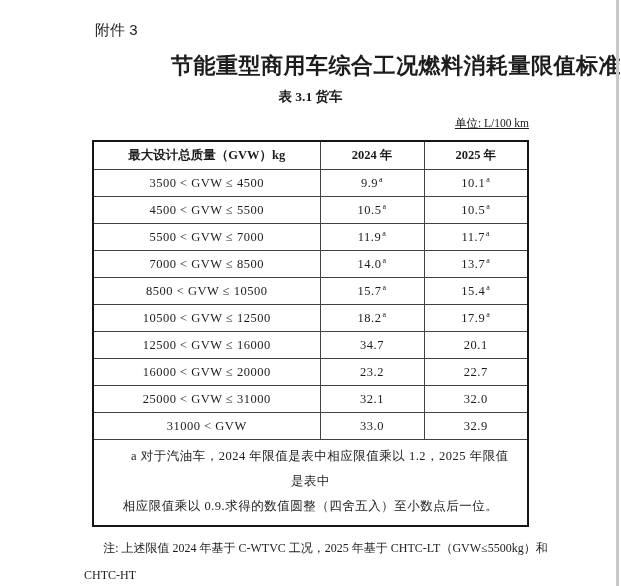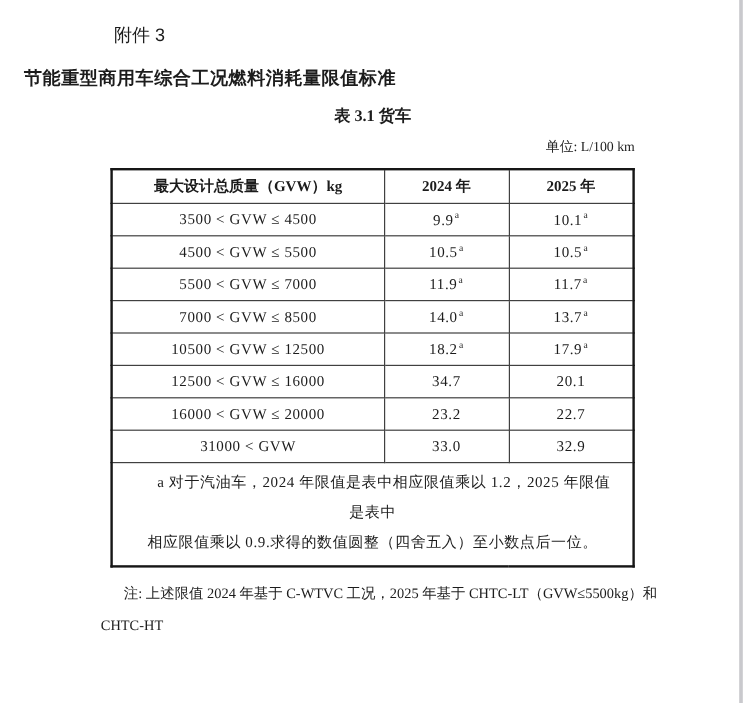--- a/index.html
+++ b/index.html
@@ -15,34 +15,33 @@
     position:absolute;top:0;right:2px;width:3px;height:100%;
     background:#c9c9cd;
   }
   .attachment{
     margin:19px 0 13px 95px;
     font-family:"Liberation Sans","DejaVu Sans",sans-serif;
     font-size:15px;line-height:22px;
   }
   .doc-title{
     margin-top:9px;
-    text-align:left;
-    font-size:15px;font-weight:bold;line-height:24px;
+    text-align:right;
+    font-size:22px;font-weight:bold;line-height:24px;
     letter-spacing:0.5px;
-    margin-left:20px;
   }
   .table-caption{
     margin-top:10px;
     text-align:center;
     font-size:13.5px;font-weight:bold;line-height:18px;
   }
   .unit-label{
     margin-top:9px;margin-right:92px;
     text-align:right;
-    font-size:11.5px;line-height:16px;
+    font-size:11.5px;line-height:16px;text-decoration:underline;
   }
   table.limits{
     margin:9px 0 0 92px;
     width:435px;
     border-collapse:collapse;
     table-layout:fixed;
     border:2px solid #161616;
   }
   table.limits col.c1{width:227px;}
   table.limits col.c2{width:104px;}
@@ -127,33 +126,43 @@
         <td>5500 &lt; GVW ≤ 7000</td>
         <td>11.9<sup class="fn-mark">a</sup></td>
         <td>11.7<sup class="fn-mark">a</sup></td>
       </tr>
       <tr>
         <td>7000 &lt; GVW ≤ 8500</td>
         <td>14.0<sup class="fn-mark">a</sup></td>
         <td>13.7<sup class="fn-mark">a</sup></td>
       </tr>
       <tr>
+        <td>8500 &lt; GVW ≤ 10500</td>
+        <td>15.7<sup class="fn-mark">a</sup></td>
+        <td>15.4<sup class="fn-mark">a</sup></td>
+      </tr>
+      <tr>
         <td>10500 &lt; GVW ≤ 12500</td>
         <td>18.2<sup class="fn-mark">a</sup></td>
         <td>17.9<sup class="fn-mark">a</sup></td>
       </tr>
       <tr>
         <td>12500 &lt; GVW ≤ 16000</td>
         <td>34.7</td>
         <td>20.1</td>
       </tr>
       <tr>
         <td>16000 &lt; GVW ≤ 20000</td>
         <td>23.2</td>
         <td>22.7</td>
+      </tr>
+      <tr>
+        <td>25000 &lt; GVW ≤ 31000</td>
+        <td>32.1</td>
+        <td>32.0</td>
       </tr>
       <tr>
         <td>31000 &lt; GVW</td>
         <td>33.0</td>
         <td>32.9</td>
       </tr>
     </tbody>
   <tbody>
     <tr>
       <td class="footnote-cell" colspan="3">

